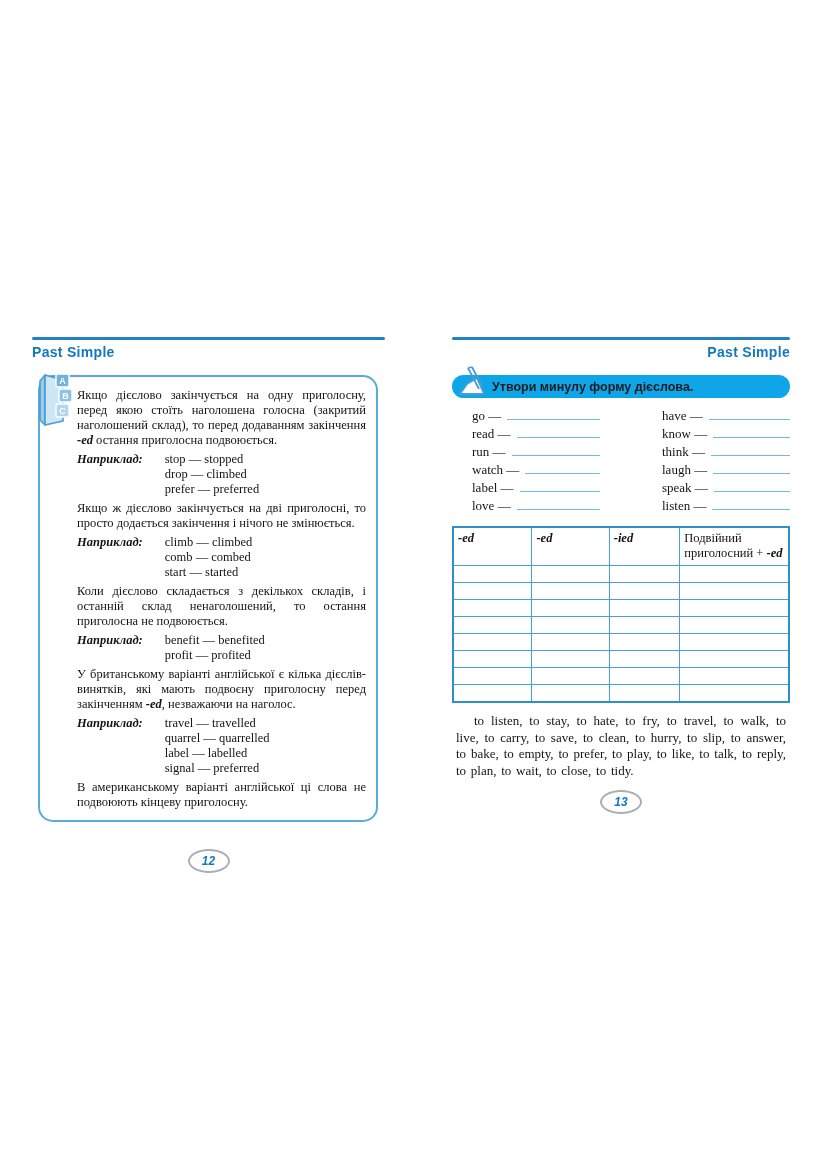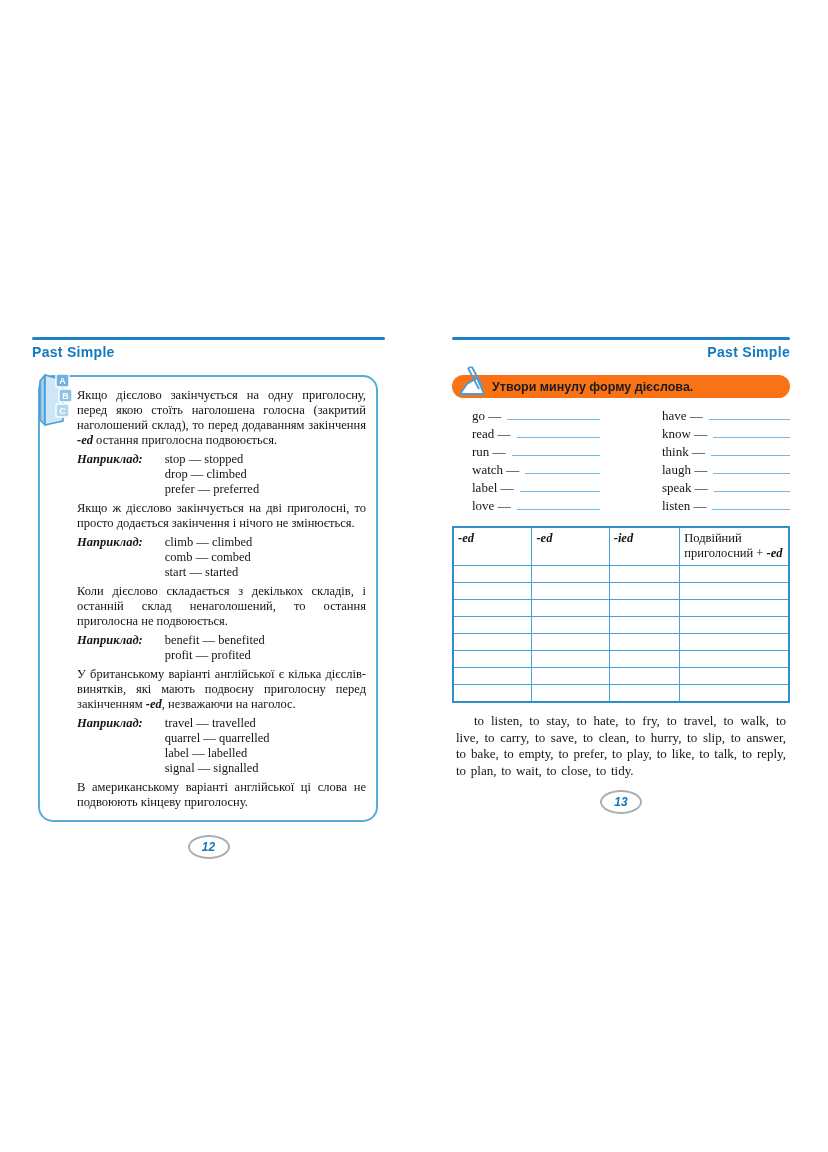--- a/index.html
+++ b/index.html
@@ -32,30 +32,30 @@
   .example{display:flex;font-size:12.5px;line-height:15px;margin:0 0 4px;}
   .ex-label{font-weight:bold;font-style:italic;white-space:nowrap;margin-right:22px;}
   .ex-line{white-space:nowrap;}
 
   
   .pagenum-oval{
     width:38px;height:20px;margin:11px auto 0;background:#fff;
     border:2px solid #a9aeb4;border-radius:50%;
     display:flex;align-items:center;justify-content:center;
   }
-  .page-left .pagenum-oval{margin-top:13px;}
+  .page-left .pagenum-oval{margin-top:27px;}
   .pagenum-oval span{
     font-family:"Liberation Sans","DejaVu Sans",sans-serif;
     font-weight:bold;font-style:italic;font-size:12px;color:#1478be;
   }
 
   
   .task-pill{
     position:relative;margin-top:15px;height:23px;border-radius:12px;
-    background:#f97316;display:flex;align-items:center;padding-left:40px;
+    background:#0ea5e9;display:flex;align-items:center;padding-left:40px;
     box-sizing:border-box;
   }
   .task-pill.second{margin-top:13px;}
   .task-pill .task-text{
     font-family:"Liberation Sans","DejaVu Sans",sans-serif;
     font-weight:bold;font-size:12.5px;color:#1c1c1c;
   }
   .pencil-icon{position:absolute;left:5px;top:-9px;width:34px;height:32px;}
 
   
@@ -128,21 +128,21 @@
             <div class="ex-line">profit — profited</div>
           </div>
         </div>
         <p class="para"><span>У британському варіанті англійської є кілька дієслів-винятків, які мають подвоєну приголосну перед закінченням </span><span class="ed">-ed</span><span>, незважаючи на наголос.</span></p>
         <div class="example">
           <span class="ex-label">Наприклад:</span>
           <div class="ex-lines">
             <div class="ex-line">travel — travelled</div>
             <div class="ex-line">quarrel — quarrelled</div>
             <div class="ex-line">label — labelled</div>
-            <div class="ex-line">signal — signalled</div>
+            <div class="ex-line">signal — preferred</div>
           </div>
         </div>
         <p class="para"><span>В американському варіанті англійської ці слова не подвоюють кінцеву приголосну.</span></p>
       </div>
   </div>
 
   <div class="pagenum-oval">
     <span>12</span>
   </div>
 </section>

